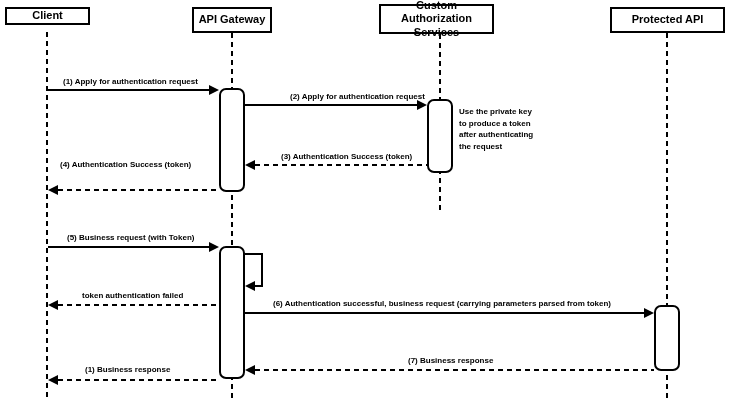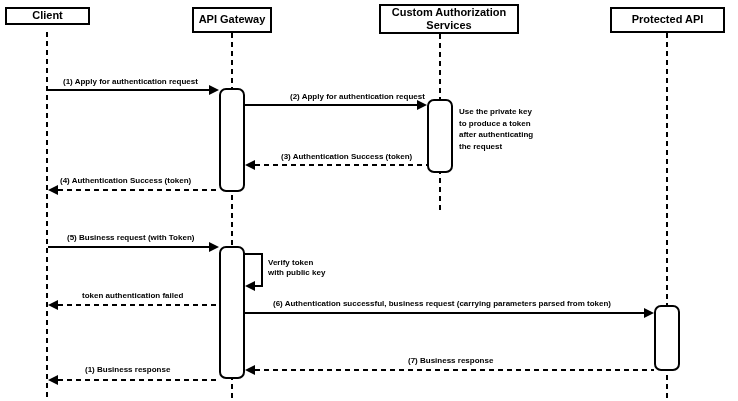--- a/index.html
+++ b/index.html
@@ -50,21 +50,21 @@
 
 <div class="canvas">
 
   <div class="lifeline" style="left:46px; top:32px; height:368px;"></div>
   <div class="lifeline" style="left:231px; top:33px; height:367px;"></div>
   <div class="lifeline" style="left:439px; top:34px; height:178px;"></div>
   <div class="lifeline" style="left:666px; top:33px; height:367px;"></div>
 
   <div class="participant" style="left:5px; top:7px; width:85px; height:18px;">Client</div>
   <div class="participant" style="left:192px; top:7px; width:80px; height:26px;">API Gateway</div>
-  <div class="participant" style="left:379px; top:4px; width:140px; height:30px;">Custom Authorization Services</div>
+  <div class="participant" style="left:379px; top:4px; width:115px; height:30px;">Custom Authorization Services</div>
   <div class="participant" style="left:610px; top:7px; width:115px; height:26px;">Protected API</div>
 
   <div class="activation" style="left:219px; top:88px; height:104px;"></div>
   <div class="activation" style="left:427px; top:99px; height:74px;"></div>
   <div class="activation" style="left:219px; top:246px; height:133px;"></div>
   <div class="activation" style="left:654px; top:305px; height:66px;"></div>
 
   <div class="msg-label" style="left:63px; top:77px;">(1) Apply for authentication request</div>
   <div class="line-solid" style="left:48px; top:89px; width:161px;"></div>
   <div class="head-right" style="left:209px; top:85px;"></div>
@@ -72,30 +72,28 @@
   <div class="msg-label" style="left:270px; top:92px;padding-left:20px;">(2) Apply for authentication request</div>
   <div class="line-solid" style="left:245px; top:104px; width:172px;"></div>
   <div class="head-right" style="left:417px; top:100px;"></div>
 
   <div class="note" style="left:459px; top:106px;">Use the private key to produce a token after authenticating the request</div>
 
   <div class="msg-label" style="left:281px; top:152px;">(3) Authentication Success (token)</div>
   <div class="line-dashed" style="left:255px; top:164px; width:172px;"></div>
   <div class="head-left" style="left:245px; top:160px;"></div>
 
-  <div class="msg-label" style="left:60px; top:176px;">(4) Authentication Success (token)</div>
+  <div class="msg-label" style="left:60px; top:160px;">(4) Authentication Success (token)</div>
   <div class="line-dashed" style="left:58px; top:189px; width:161px;"></div>
   <div class="head-left" style="left:48px; top:185px;"></div>
 
   <div class="msg-label" style="left:67px; top:233px;">(5) Business request (with Token)</div>
   <div class="line-solid" style="left:48px; top:246px; width:161px;"></div>
   <div class="head-right" style="left:209px; top:242px;"></div>
 
-  <div class="msg-label multiline" style="left:268px; top:258px;">Verify token
-with public key</div>
   <div class="line-solid" style="left:245px; top:253px; width:18px;"></div>
   <div class="vline-solid" style="left:261px; top:253px; height:34px;"></div>
   <div class="line-solid" style="left:255px; top:285px; width:8px;"></div>
   <div class="head-left" style="left:245px; top:281px;"></div>
 
   <div class="msg-label" style="left:82px; top:291px;">token authentication failed</div>
   <div class="line-dashed" style="left:58px; top:304px; width:161px;"></div>
   <div class="head-left" style="left:48px; top:300px;"></div>
 
   <div class="msg-label" style="left:273px; top:299px;">(6) Authentication successful, business request (carrying parameters parsed from token)</div>

